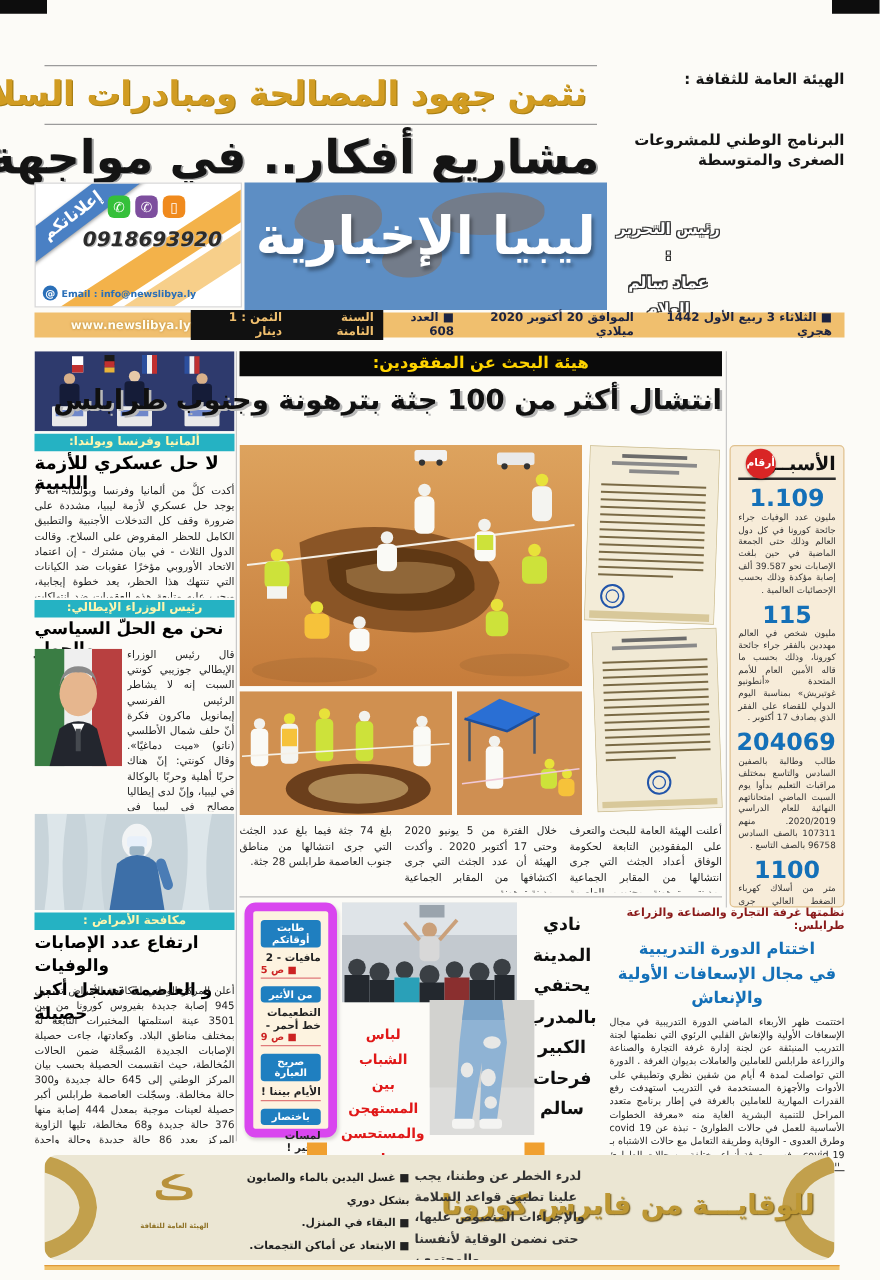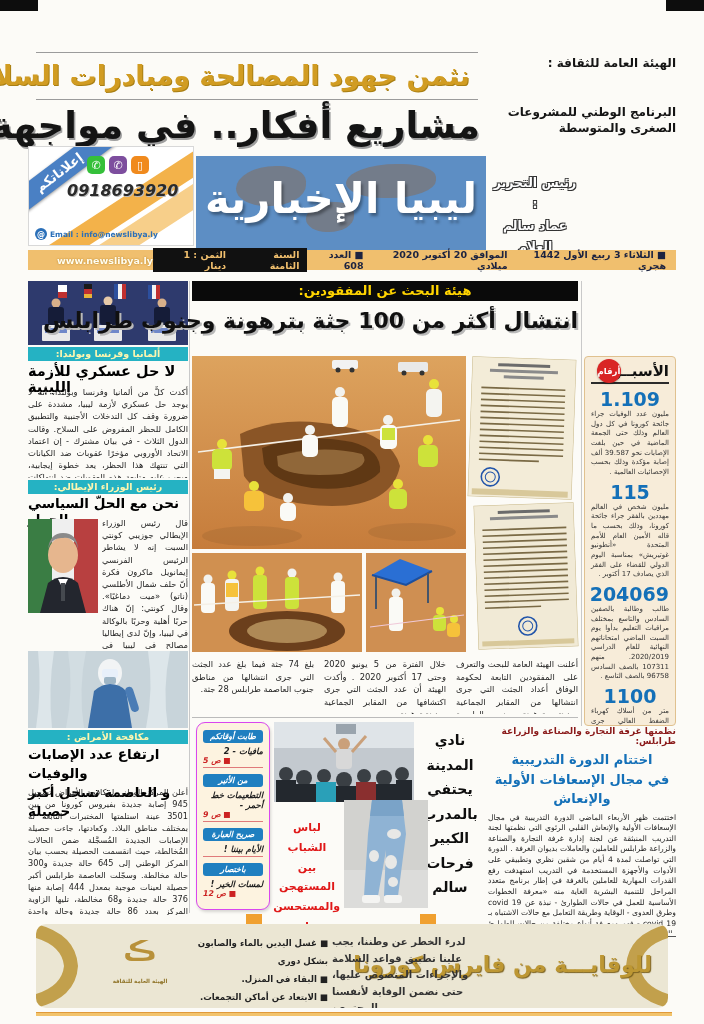--- a/index.html
+++ b/index.html
@@ -28,21 +28,21 @@
   .ad-icons { position:absolute; left:58px; top:9px; display:flex; gap:4px; direction:ltr; }
   .ad-icon { width:18px; height:18px; border-radius:5px; color:#fff; font-size:11px;
              display:flex; align-items:center; justify-content:center; }
   .ad-phone { position:absolute; left:38px; top:34px; direction:ltr; font-style:italic;
               font-weight:900; font-size:16px; color:#2b2b2b; text-shadow:1px 1px 0 #bbb; }
   .ad-email { position:absolute; left:6px; bottom:5px; display:flex; align-items:center; gap:3px;
               direction:ltr; color:#2a6fb8; font-size:7.5px; font-weight:bold; }
   .at-disc { width:12px; height:12px; border-radius:50%; background:#2a6fb8; color:#fff;
              font-size:8px; display:flex; align-items:center; justify-content:center; }
 
-  .logo-box { background:#5d8ec4; overflow:hidden;margin-top:10px; }
+  .logo-box { background:#5d8ec4; overflow:hidden; }
   .map-blob { position:absolute; background:#8a6a4f; opacity:.5; border-radius:60% 40% 55% 45%; }
   .paper-title { position:absolute; width:100%; top:18px; text-align:center; color:#fff;
                  font-size:42px; font-weight:900; text-shadow:2px 3px 3px rgba(0,0,0,.35); }
   .paper-tagline { position:absolute; width:100%; bottom:5px; text-align:center; color:#f2f6fb;
                    font-size:7.5px; font-weight:bold; }
   .editor { text-align:center; color:#fff; font-weight:900; font-size:12.5px; line-height:1.7;
             text-shadow:-1px -1px 0 #333,1px -1px 0 #333,-1px 1px 0 #333,1px 1px 0 #333; }
   .ins-box { background:#fff; border:1px solid #ddd; text-align:center; padding-top:4px; }
   .ins-ar { color:#1d8a3c; font-size:9.5px; font-weight:900; }
   .ins-en { color:#777; font-size:6.5px; font-weight:bold; direction:ltr; }
@@ -78,22 +78,22 @@
   .num-big { color:#1470b8; font-size:19px; font-weight:900; text-align:center; margin-top:3px; }
   .num-txt { font-size:7px; color:#333; text-align:justify; line-height:1.38; }
 
   
   .train-kicker { font-size:9px; font-weight:900; color:#8a1a1a; text-align:right; }
   .train-head { font-size:13px; font-weight:900; color:#1470b8; text-align:center; line-height:1.5; }
   .train-body { font-size:7.6px; color:#222; text-align:justify; line-height:1.4; overflow:hidden; }
   .train-more { font-size:9px; font-weight:900; color:#111; text-align:left; border-top:1px solid #555; padding-top:2px; }
 
   
-  .index-box { background:#fdf3e0; border:1px solid #d946ef; border-radius:9px; padding:7px 6px;
-               box-shadow:1px 2px 3px rgba(0,0,0,.15);font-style:italic; }
+  .index-box { background:#fdf3e0; border:7px solid #d946ef; border-radius:9px; padding:7px 6px;
+               box-shadow:1px 2px 3px rgba(0,0,0,.15); }
   .idx-btn { display:block; background:#1f7fc0; color:#fff; font-size:8px; font-weight:900;
              text-align:center; border-radius:3px; padding:2px 2px; margin-bottom:3px; }
   .idx-title { font-size:8.4px; font-weight:900; color:#222; text-align:right; }
   .idx-page { font-size:7.8px; font-weight:900; color:#cc2222; text-align:left;
               border-bottom:1px solid #e07a7a; padding-bottom:2px; margin-bottom:6px; }
 
   .club-cap { font-size:14px; font-weight:900; color:#0e0e0e; text-align:center; line-height:1.75; }
   .fashion-cap { font-size:11px; font-weight:900; color:#e01818; text-align:center; line-height:1.8; }
 
   

